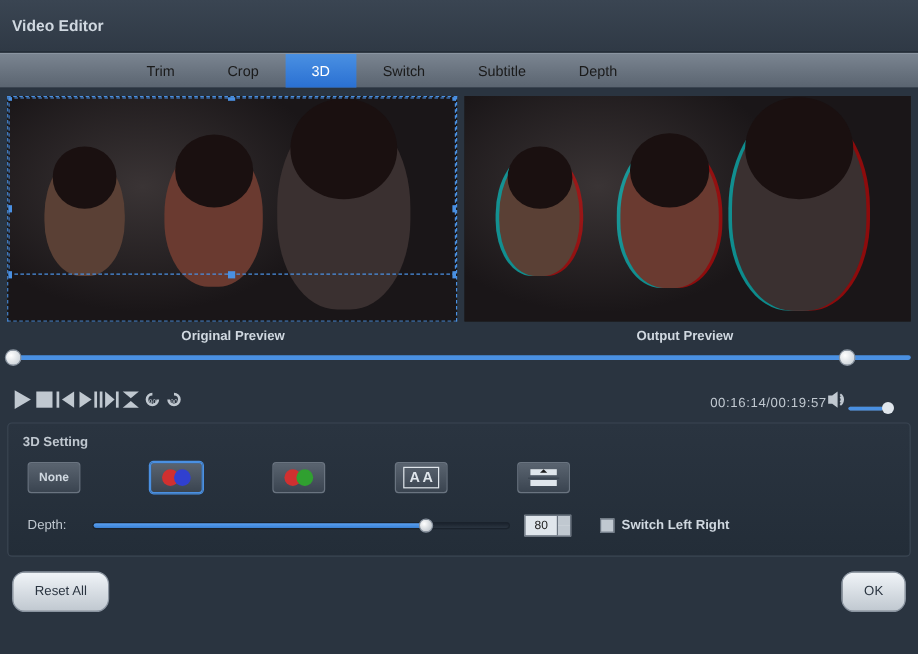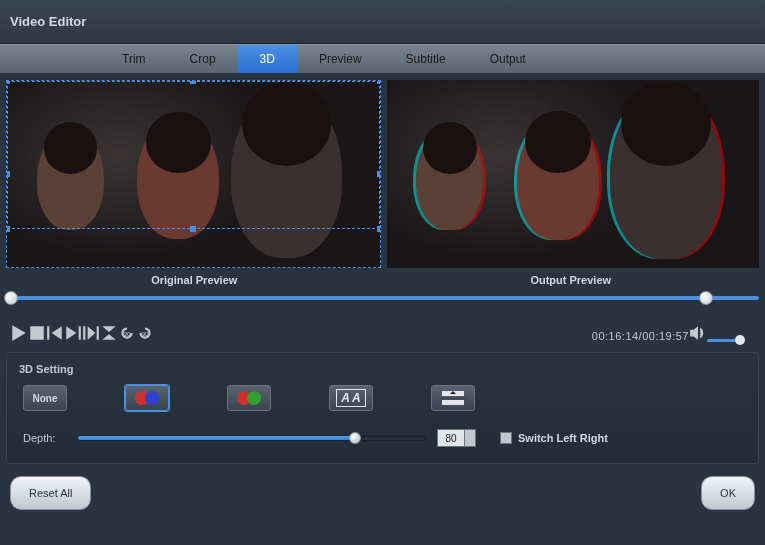--- a/index.html
+++ b/index.html
@@ -47,21 +47,21 @@
   .settings-title { font-size: 11px; font-weight: bold; color: #c0c8d0; margin-bottom: 10px; }
   .mode-row { display: flex; align-items: center; gap: 58px; padding: 0 4px 18px 4px; }
   .mode-btn { width: 44px; height: 26px; background: linear-gradient(#5a6470, #3a4450); border: 1px solid #6a7480; border-radius: 3px; display: flex; align-items: center; justify-content: center; cursor: pointer; }
   .mode-btn.none { font-size: 10px; font-weight: bold; color: #d0d8e0; }
   .mode-btn.selected { border: 1px solid #4a90e2; box-shadow: 0 0 0 1px #4a90e2; }
   .circles { display: flex; }
   .circ { width: 14px; height: 14px; border-radius: 50%; }
   .circ.red { background: #d03030; } .circ.blue { background: #3040d0; margin-left: -4px; }
   .circ.green { background: #30a030; margin-left: -4px; }
   .aa { font-size: 12px; font-weight: bold; color: #e0e6ec; letter-spacing: 2px; }
-  .aa-border { border: 1px solid #e0e6ec; padding: 1px 2px 1px 4px; font-style: italic; }
+  .aa-border { border: 1px solid #e0e6ec; padding: 1px 2px 1px 4px; }
   .split-icon { width: 26px; height: 14px; position: relative; }
   .split-icon::before, .split-icon::after { content: ''; position: absolute; left: 2px; right: 2px; height: 5px; background: #e0e6ec; }
   .split-icon::before { top: 0; } .split-icon::after { bottom: 0; }
   .split-div { position: absolute; left: 0; right: 0; top: 50%; height: 1px; background: #3a4450; }
   .split-arrow { position: absolute; top: 50%; left: 50%; width: 0; height: 0; border-left: 3px solid transparent; border-right: 3px solid transparent; }
   .split-arrow.up { border-bottom: 3px solid #1a1a1a; transform: translate(-50%, -7px); }
   .split-arrow.dn { border-top: 3px solid #1a1a1a; transform: translate(-50%, 4px); }
   .depth-row { display: flex; align-items: center; gap: 12px; padding: 0 4px; }
   .depth-label { font-size: 11px; color: #c0c8d0; width: 42px; }
   .slider { position: relative; width: 348px; height: 6px; background: linear-gradient(#1a222c, #2a3440); border-radius: 3px; border: 1px solid #1a222c; }
@@ -90,27 +90,27 @@
   <div class="tab">
       <span>Trim</span>
     </div>
   <div class="tab">
       <span>Crop</span>
     </div>
   <div class="tab active">
       <span>3D</span>
     </div>
   <div class="tab">
-      <span>Preview</span>
+      <span>Switch</span>
     </div>
   <div class="tab">
       <span>Subtitle</span>
     </div>
   <div class="tab">
-      <span>Output</span>
+      <span>Depth</span>
     </div>
 </div>
 
 <div class="preview-area">
   <div class="preview left">
     <div class="preview-img">
         <div class="scene">
       <div class="person p1">
             <div class="p-hair"></div>
           </div>

